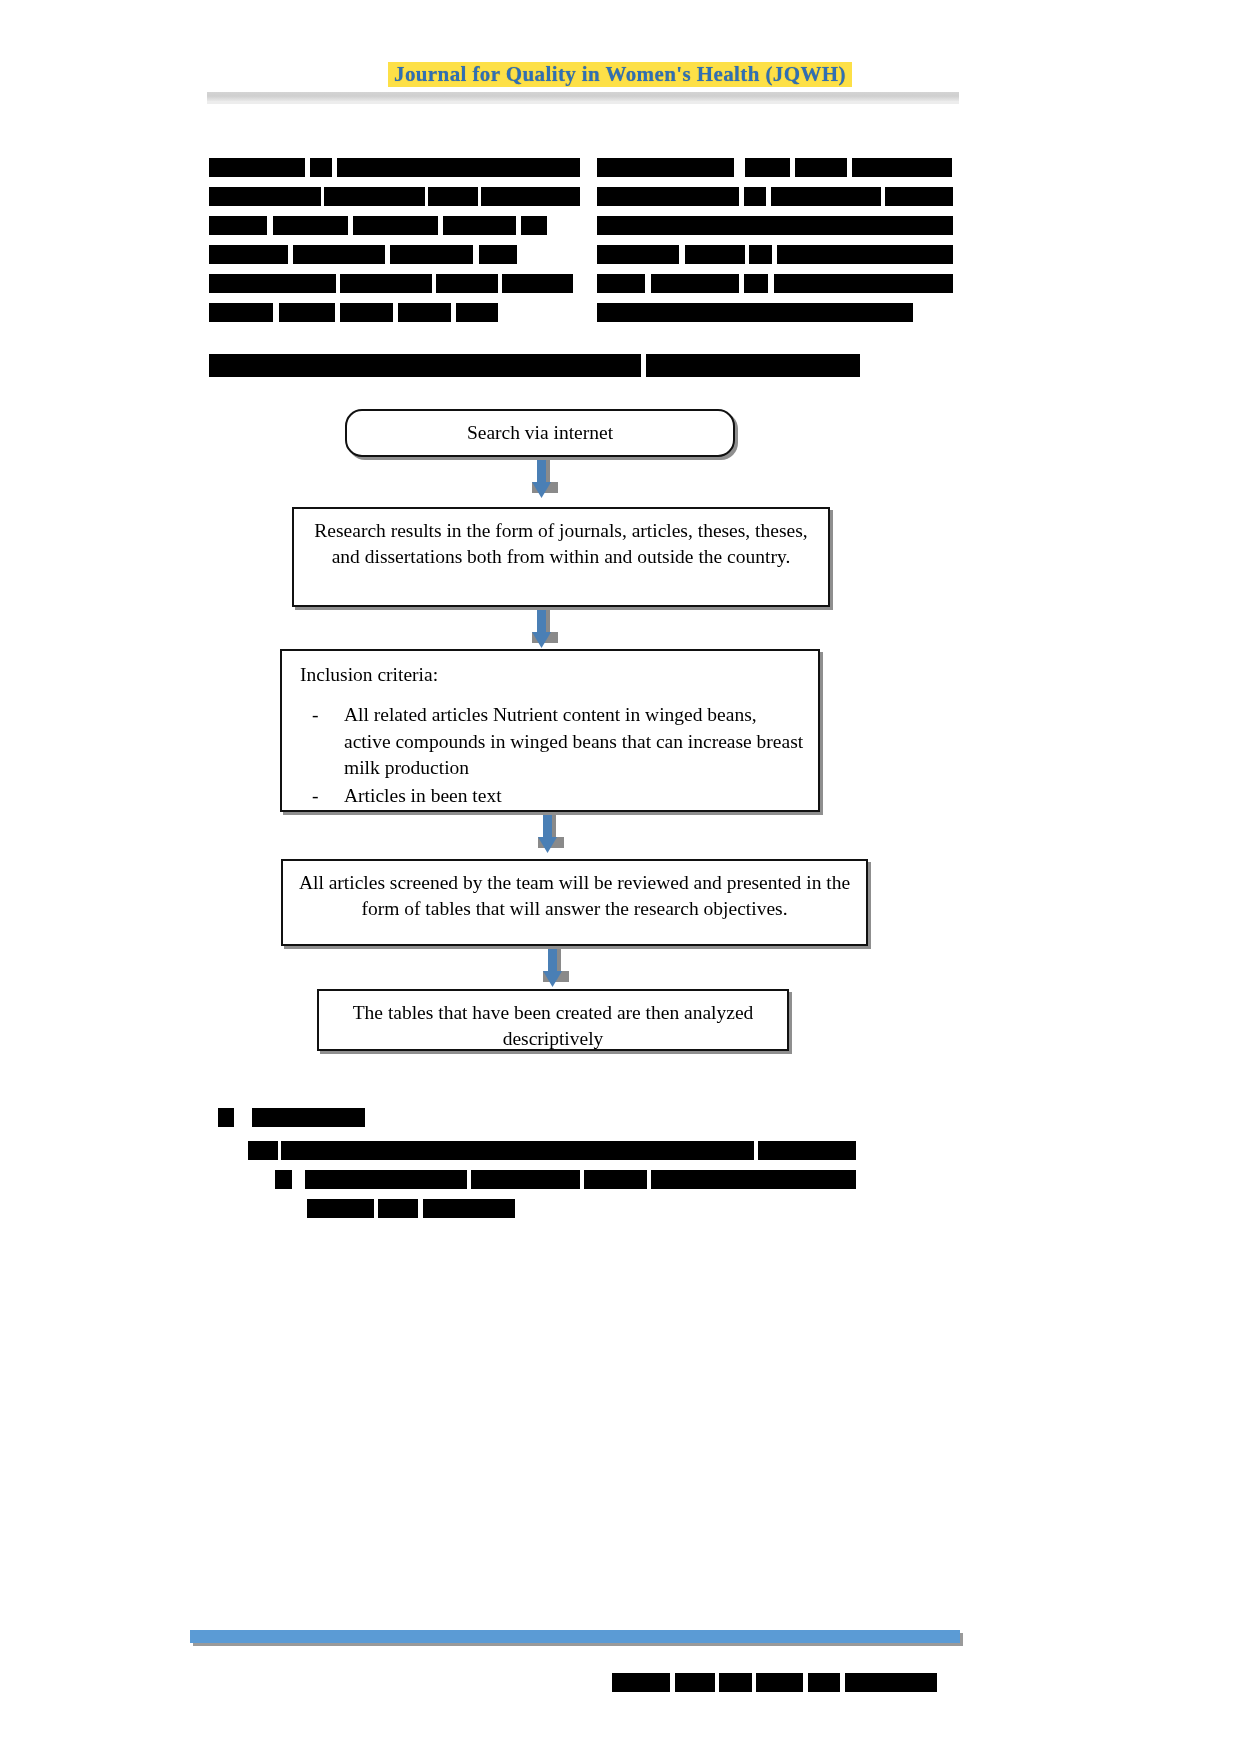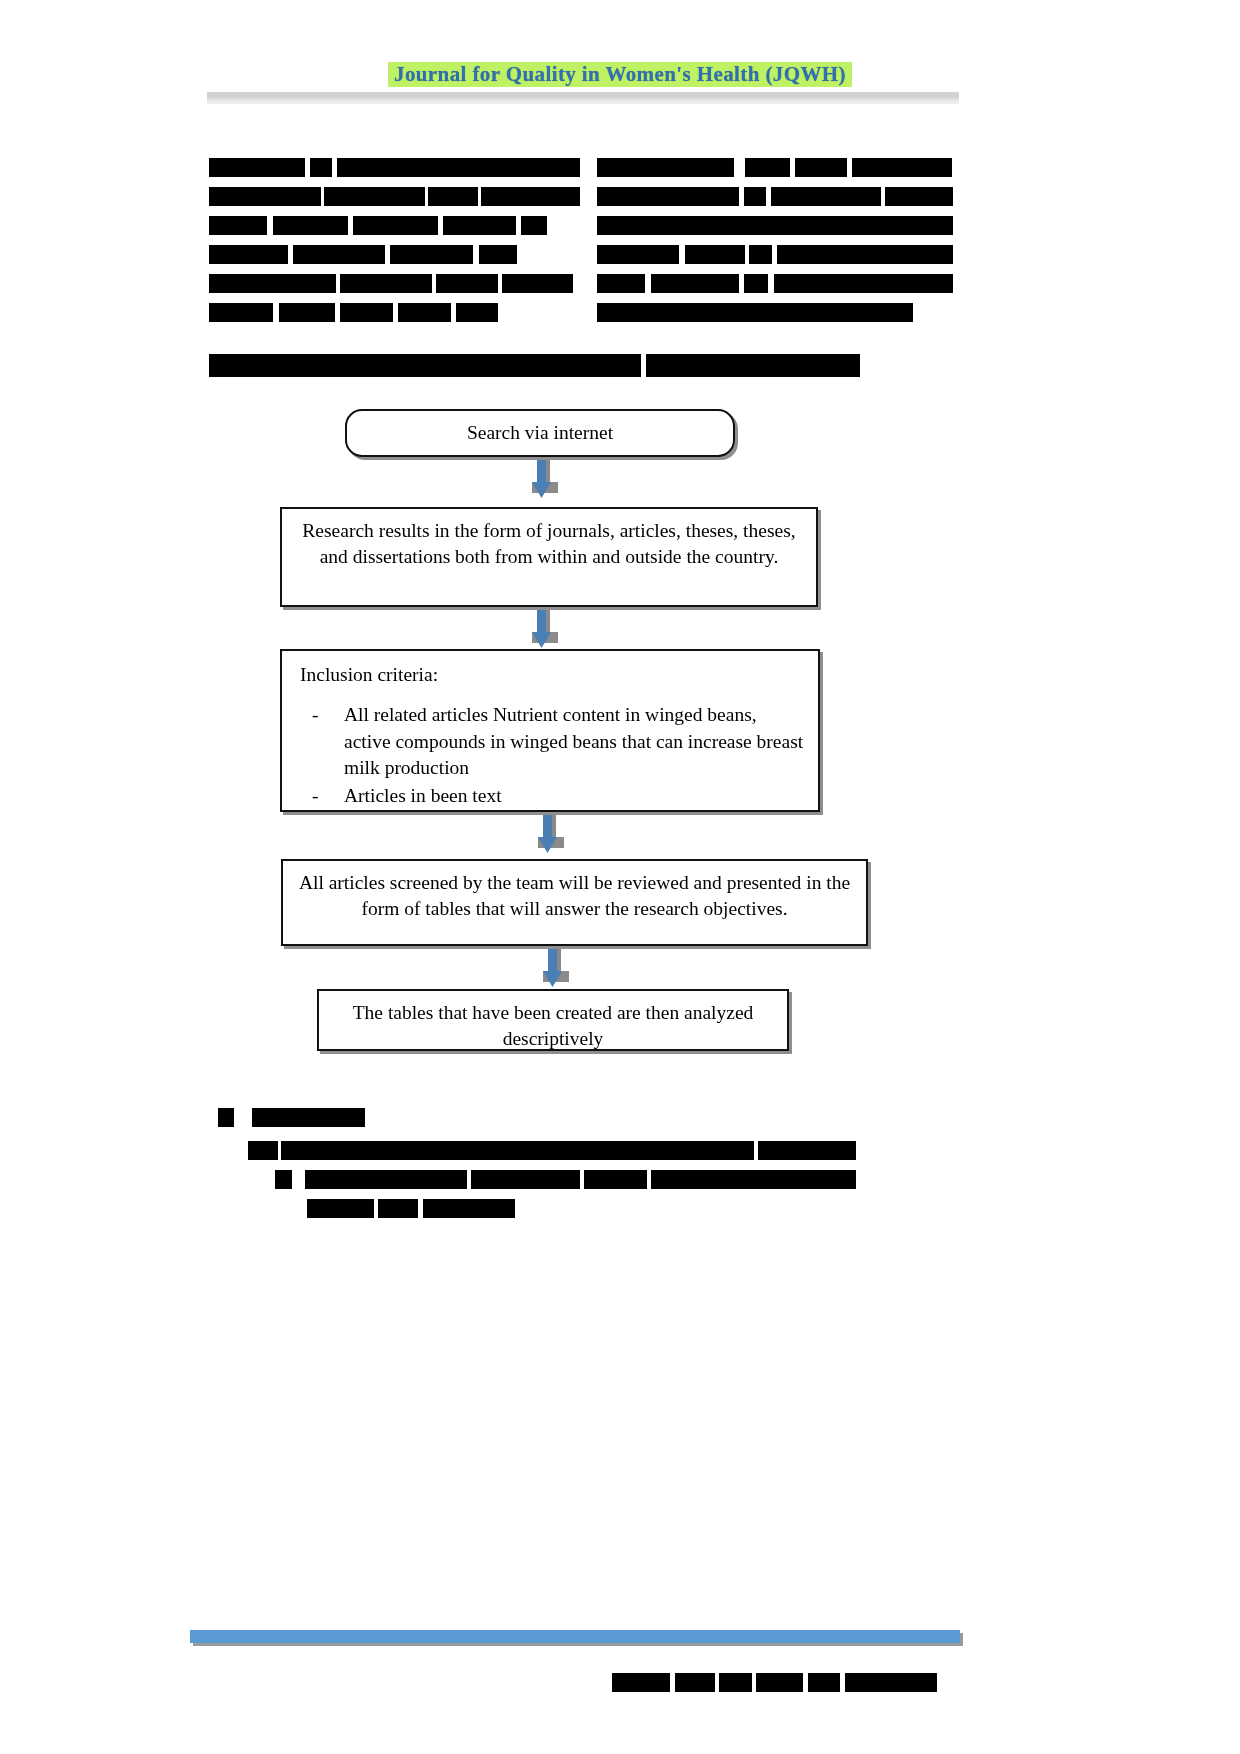--- a/index.html
+++ b/index.html
@@ -25,21 +25,21 @@
   }
   .header-title-wrap {
     position: absolute;
     left: 0;
     top: 62px;
     width: 1240px;
     text-align: center;
   }
   .header-title {
     display: inline-block;
-    background: #bef264;
+    background: #fde047;
     color: #2f6fb5;
     font-family: "Liberation Serif", serif;
     font-weight: bold;
     font-size: 21px;
     letter-spacing: 0.4px;
     padding: 1px 6px 2px 6px;
     line-height: 1.05;
     
     text-shadow: 0 0 1px rgba(0,0,0,0.35);
   }
@@ -237,21 +237,21 @@
 
   <div class="arrow" style="left:528px; top:460px;">
     <svg width="34" height="44" viewBox="0 0 34 44">
       <rect x="12" y="0" width="10" height="30" fill="#8a8a8a"></rect>
       <rect x="4" y="22" width="26" height="11" fill="#8a8a8a"></rect>
       <rect x="9" y="0" width="9" height="26" fill="#4a7fb5"></rect>
       <polygon points="4,22 23,22 13.5,38" fill="#4a7fb5"></polygon>
     </svg>
   </div>
 
-  <div class="fbox" style="left:280px; top:507px; width:538px; height:100px;">
+  <div class="fbox" style="left:292px; top:507px; width:538px; height:100px;">
     <span>Research results in the form of journals, articles, theses, theses, and dissertations both from within and outside the country.</span>
   </div>
 
   <div class="arrow" style="left:528px; top:610px;">
     <svg width="34" height="44" viewBox="0 0 34 44">
       <rect x="12" y="0" width="10" height="30" fill="#8a8a8a"></rect>
       <rect x="4" y="22" width="26" height="11" fill="#8a8a8a"></rect>
       <rect x="9" y="0" width="9" height="26" fill="#4a7fb5"></rect>
       <polygon points="4,22 23,22 13.5,38" fill="#4a7fb5"></polygon>
     </svg>

